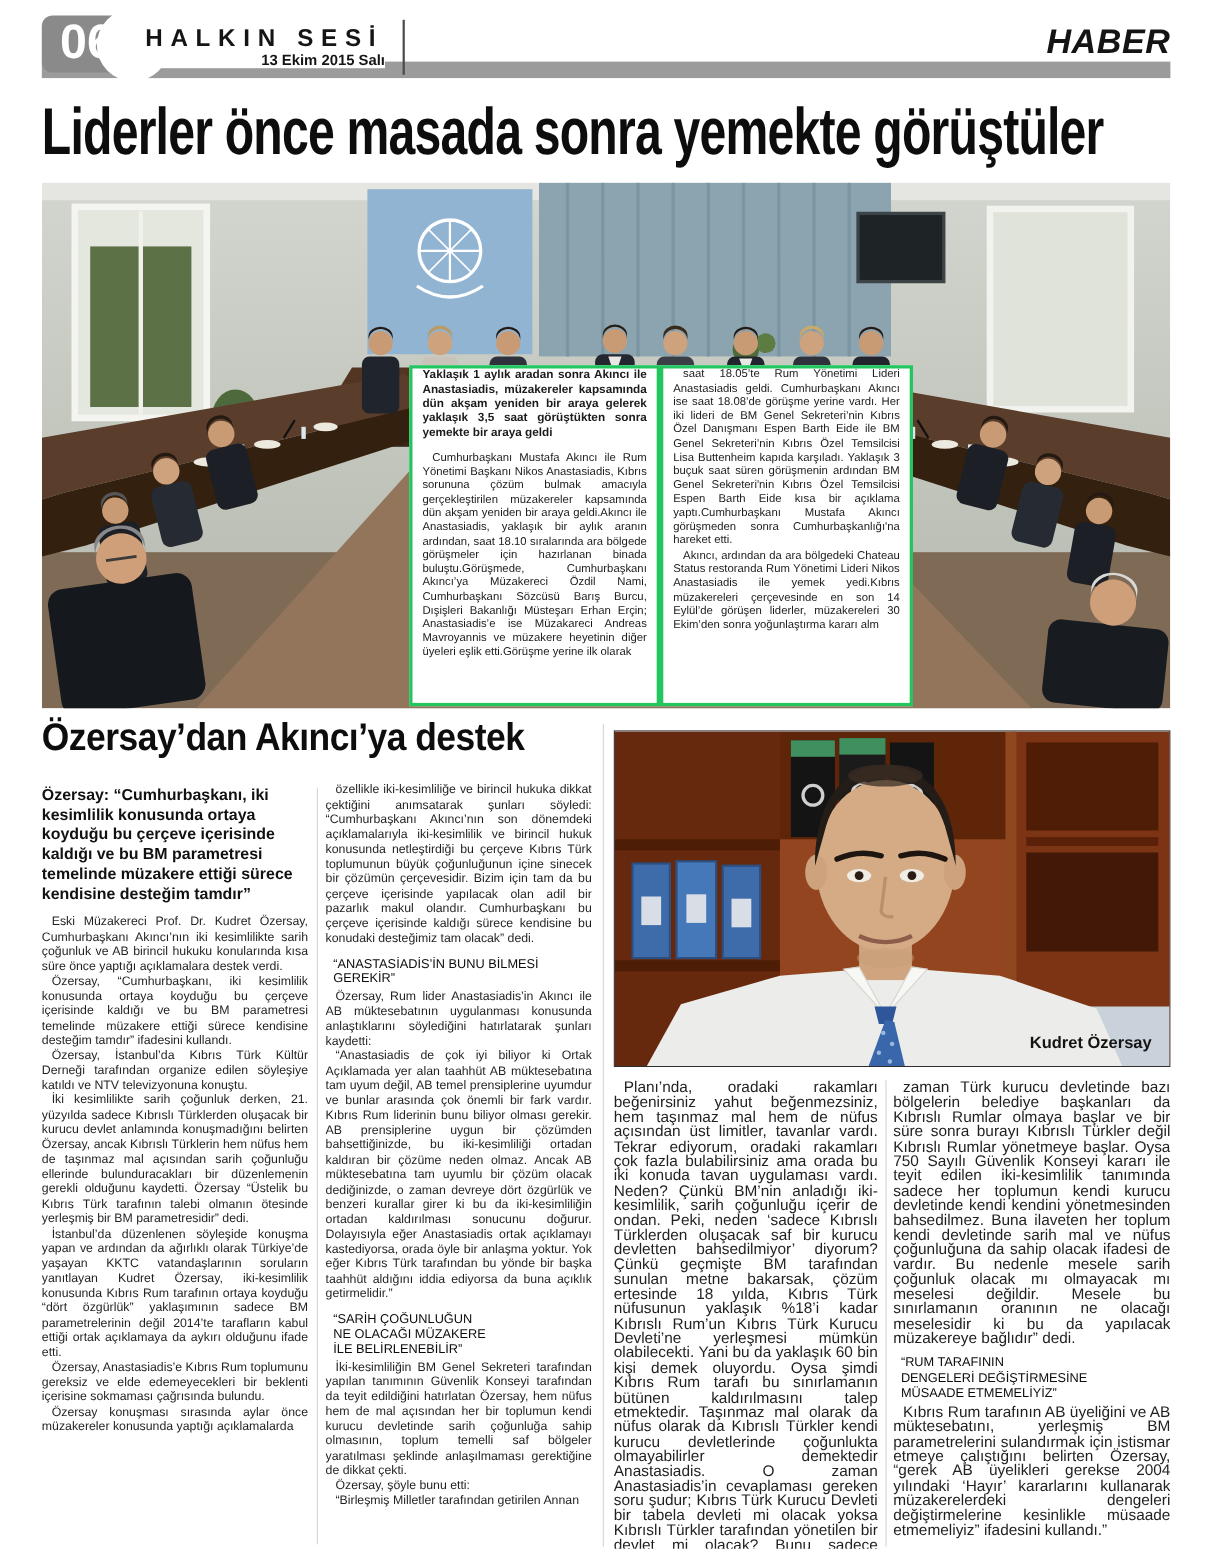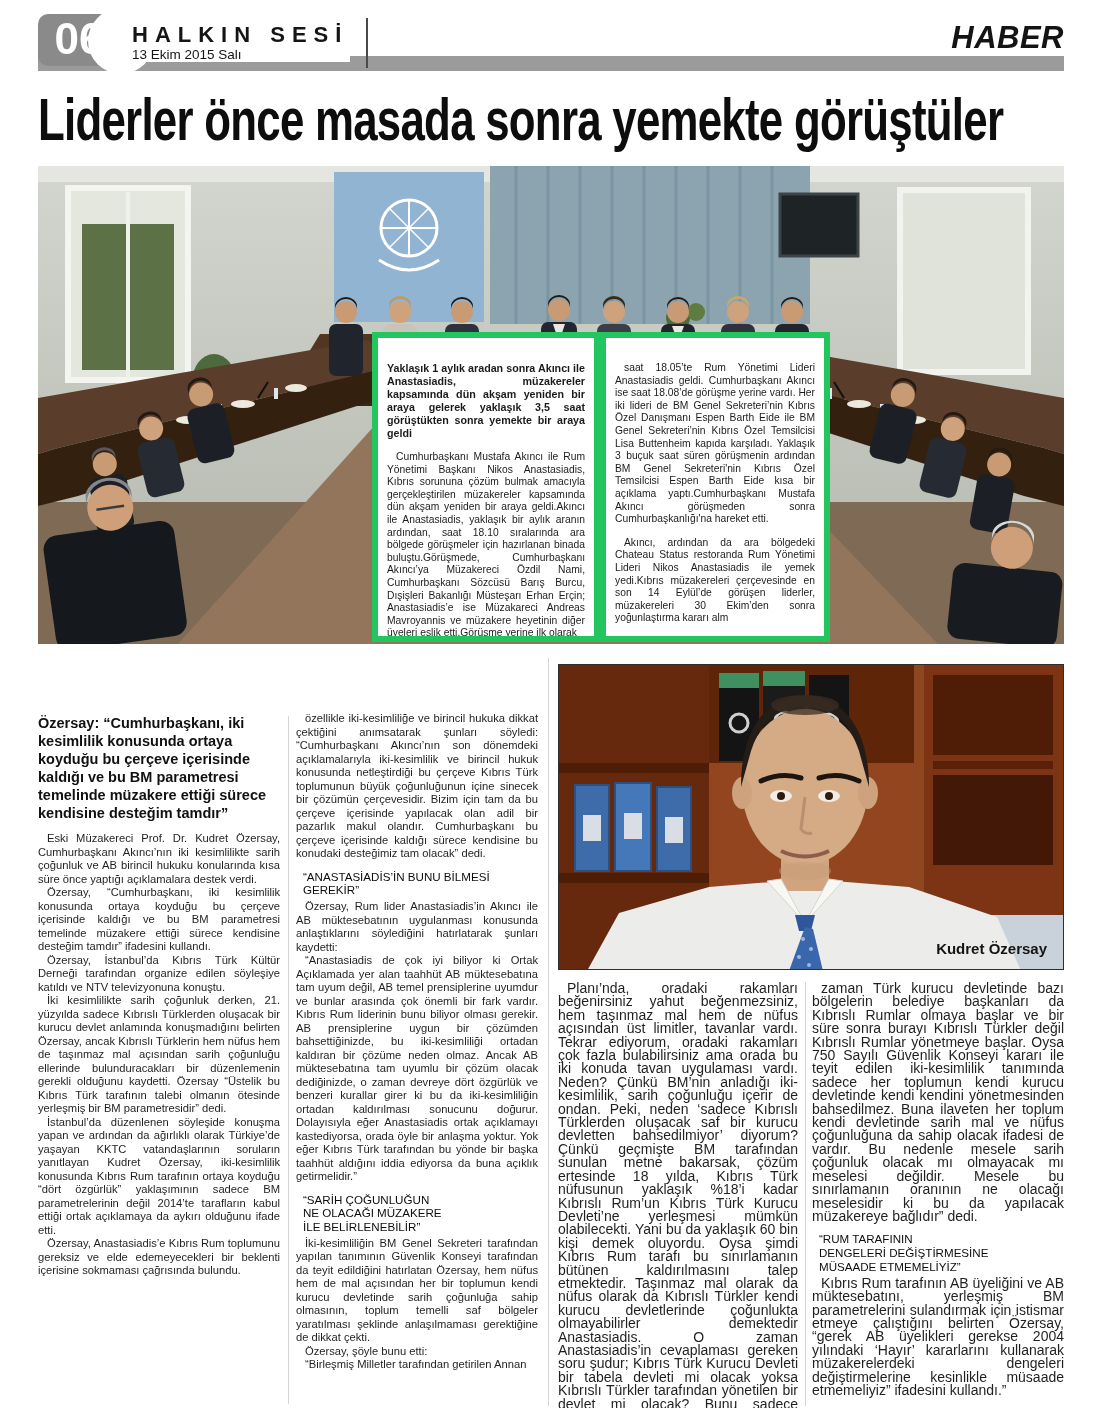--- a/index.html
+++ b/index.html
@@ -10,40 +10,40 @@
 
   
   .hbar{position:absolute;left:38px;top:56px;width:1026px;height:15px;background:#9b9b9b;}
   .pagenum{position:absolute;left:38px;top:14px;width:82px;height:52px;background:#8a8a8a;
            border-radius:10px;color:#fff;font-weight:bold;font-size:44px;line-height:50px;
            text-align:center;z-index:3;}
   .pagenum::after{content:"";position:absolute;right:-34px;top:-6px;width:66px;height:66px;
            background:#fff;border-radius:50%;}
   .masthead{position:absolute;left:132px;top:22px;font-size:22px;font-weight:bold;
            letter-spacing:7px;color:#151515;z-index:4;white-space:nowrap;}
-  .dateline{position:absolute;left:132px;top:47px;width:218px;text-align:left;font-size:13.5px;
-           font-weight:normal;color:#151515;z-index:4;background:#fff;}
+  .dateline{position:absolute;left:132px;top:47px;width:218px;text-align:right;font-size:13.5px;
+           font-weight:bold;color:#151515;z-index:4;background:#fff;}
   .vline{position:absolute;left:366px;top:18px;width:2px;height:50px;background:#4a4a4a;z-index:4;}
   .section{position:absolute;right:38px;top:20px;font-size:31px;font-weight:bold;font-style:italic;
            color:#141414;letter-spacing:.5px;}
 
   
   .headline1{position:absolute;left:38px;top:88px;margin:0;width:1026px;height:72px;overflow:visible;}
   .cond1{display:inline-block;white-space:nowrap;font-size:60px;line-height:1.05;font-weight:bold;
          letter-spacing:-1px;color:#0d0d0d;transform:scaleX(0.73);transform-origin:0 0;}
   .photo1{position:absolute;left:38px;top:166px;width:1026px;height:478px;overflow:hidden;}
   .photo1 svg{position:absolute;inset:0;}
-  .obox{position:absolute;top:166px;height:310px;background:#fff;border:6px solid #22c55e;
-        padding:24px 9px;font-size:10.3px;line-height:12.6px;text-align:justify;color:#1b1b1b;
+  .obox{position:absolute;top:166px;height:310px;background:#fff;border:3px solid #22c55e;
+        padding:0 9px;font-size:10.3px;line-height:12.6px;text-align:justify;color:#1b1b1b;
         overflow:hidden;}
   .obox1{left:334px;width:228px;}
   .obox2{left:562px;width:230px;}
   .boxlead{margin:0 0 11px 0;font-weight:bold;font-size:10.7px;line-height:13px;}
   .boxp{margin:0;text-indent:9px;}
-  .boxp + .boxp{margin-top:11px;}
+  .boxp + .boxp{margin-top:1px;}
 
   
   .headline2{position:absolute;left:38px;top:652px;margin:0;height:48px;overflow:visible;}
   .cond2{display:inline-block;white-space:nowrap;font-size:35px;line-height:1.1;font-weight:bold;
          letter-spacing:-0.5px;color:#0d0d0d;transform:scaleX(0.92);transform-origin:0 0;}
   .vrule{position:absolute;width:1px;background:#d4d4d2;}
   .r1{left:288px;top:716px;height:688px;}
   .r2{left:548px;top:658px;height:748px;}
   .r3{left:805px;top:982px;height:424px;}
 
@@ -291,33 +291,35 @@
     <div class="obox obox1">
       <p class="boxlead">Yaklaşık 1 aylık aradan sonra Akıncı ile Anastasiadis, müzakereler kapsamında dün akşam yeniden bir araya gelerek yaklaşık 3,5 saat görüştükten sonra yemekte bir araya geldi</p>
       <p class="boxp">Cumhurbaşkanı Mustafa Akıncı ile Rum Yönetimi Başkanı Nikos Anastasiadis, Kıbrıs sorununa çözüm bulmak amacıyla gerçekleştirilen müzakereler kapsamında dün akşam yeniden bir araya geldi.Akıncı ile Anastasiadis, yaklaşık bir aylık aranın ardından, saat 18.10 sıralarında ara bölgede görüşmeler için hazırlanan binada buluştu.Görüşmede, Cumhurbaşkanı Akıncı’ya Müzakereci Özdil Nami, Cumhurbaşkanı Sözcüsü Barış Burcu, Dışişleri Bakanlığı Müsteşarı Erhan Erçin; Anastasiadis’e ise Müzakareci Andreas Mavroyannis ve müzakere heyetinin diğer üyeleri eşlik etti.Görüşme yerine ilk olarak</p>
     </div>
     <div class="obox obox2">
       <p class="boxp">saat 18.05’te Rum Yönetimi Lideri Anastasiadis geldi. Cumhurbaşkanı Akıncı ise saat 18.08’de görüşme yerine vardı. Her iki lideri de BM Genel Sekreteri’nin Kıbrıs Özel Danışmanı Espen Barth Eide ile BM Genel Sekreteri’nin Kıbrıs Özel Temsilcisi Lisa Buttenheim kapıda karşıladı. Yaklaşık 3 buçuk saat süren görüşmenin ardından BM Genel Sekreteri'nin Kıbrıs Özel Temsilcisi Espen Barth Eide kısa bir açıklama yaptı.Cumhurbaşkanı Mustafa Akıncı görüşmeden sonra Cumhurbaşkanlığı'na hareket etti.</p>
       <p class="boxp">Akıncı, ardından da ara bölgedeki Chateau Status restoranda Rum Yönetimi Lideri Nikos Anastasiadis ile yemek yedi.Kıbrıs müzakereleri çerçevesinde en son 14 Eylül’de görüşen liderler, müzakereleri 30 Ekim’den sonra yoğunlaştırma kararı alm</p>
     </div>
   </div>
 
+  <h2 class="headline2"><span class="cond2">Özersay’dan Akıncı’ya destek</span></h2>
 
   <div class="vrule r1"></div>
   <div class="vrule r2"></div>
   <div class="vrule r3"></div>
 
   <div class="col col1">
     <p class="lead2">Özersay: “Cumhurbaşkanı, iki kesimlilik konusunda ortaya koyduğu bu çerçeve içerisinde kaldığı ve bu BM parametresi temelinde müzakere ettiği sürece kendisine desteğim tamdır”</p>
     <p class="bp">Eski Müzakereci Prof. Dr. Kudret Özersay, Cumhurbaşkanı Akıncı’nın iki kesimlilikte sarih çoğunluk ve AB birincil hukuku konularında kısa süre önce yaptığı açıklamalara destek verdi.</p>
     <p class="bp">Özersay, “Cumhurbaşkanı, iki kesimlilik konusunda ortaya koyduğu bu çerçeve içerisinde kaldığı ve bu BM parametresi temelinde müzakere ettiği sürece kendisine desteğim tamdır” ifadesini kullandı.</p>
     <p class="bp">Özersay, İstanbul’da Kıbrıs Türk Kültür Derneği tarafından organize edilen söyleşiye katıldı ve NTV televizyonuna konuştu.</p>
     <p class="bp">İki kesimlilikte sarih çoğunluk derken, 21. yüzyılda sadece Kıbrıslı Türklerden oluşacak bir kurucu devlet anlamında konuşmadığını belirten Özersay, ancak Kıbrıslı Türklerin hem nüfus hem de taşınmaz mal açısından sarih çoğunluğu ellerinde bulunduracakları bir düzenlemenin gerekli olduğunu kaydetti. Özersay “Üstelik bu Kıbrıs Türk tarafının talebi olmanın ötesinde yerleşmiş bir BM parametresidir” dedi.</p>
     <p class="bp">İstanbul’da düzenlenen söyleşide konuşma yapan ve ardından da ağırlıklı olarak Türkiye’de yaşayan KKTC vatandaşlarının soruların yanıtlayan Kudret Özersay, iki-kesimlilik konusunda Kıbrıs Rum tarafının ortaya koyduğu “dört özgürlük” yaklaşımının sadece BM parametrelerinin değil 2014’te tarafların kabul ettiği ortak açıklamaya da aykırı olduğunu ifade etti.</p>
     <p class="bp">Özersay, Anastasiadis’e Kıbrıs Rum toplumunu gereksiz ve elde edemeyecekleri bir beklenti içerisine sokmaması çağrısında bulundu.</p>
+    <p class="bp">Özersay konuşması sırasında aylar önce müzakereler konusunda yaptığı açıklamalarda</p>
   </div>
 
   <div class="col col2">
     <p class="bp">özellikle iki-kesimliliğe ve birincil hukuka dikkat çektiğini anımsatarak şunları söyledi: “Cumhurbaşkanı Akıncı’nın son dönemdeki açıklamalarıyla iki-kesimlilik ve birincil hukuk konusunda netleştirdiği bu çerçeve Kıbrıs Türk toplumunun büyük çoğunluğunun içine sinecek bir çözümün çerçevesidir. Bizim için tam da bu çerçeve içerisinde yapılacak olan adil bir pazarlık makul olandır. Cumhurbaşkanı bu çerçeve içerisinde kaldığı sürece kendisine bu konudaki desteğimiz tam olacak” dedi.</p>
     <p class="sh">“ANASTASİADİS’İN BUNU BİLMESİ GEREKİR”</p>
     <p class="bp">Özersay, Rum lider Anastasiadis’in Akıncı ile AB müktesebatının uygulanması konusunda anlaştıklarını söylediğini hatırlatarak şunları kaydetti:</p>
     <p class="bp">“Anastasiadis de çok iyi biliyor ki Ortak Açıklamada yer alan taahhüt AB müktesebatına tam uyum değil, AB temel prensiplerine uyumdur ve bunlar arasında çok önemli bir fark vardır. Kıbrıs Rum liderinin bunu biliyor olması gerekir. AB prensiplerine uygun bir çözümden bahsettiğinizde, bu iki-kesimliliği ortadan kaldıran bir çözüme neden olmaz. Ancak AB müktesebatına tam uyumlu bir çözüm olacak dediğinizde, o zaman devreye dört özgürlük ve benzeri kurallar girer ki bu da iki-kesimliliğin ortadan kaldırılması sonucunu doğurur. Dolayısıyla eğer Anastasiadis ortak açıklamayı kastediyorsa, orada öyle bir anlaşma yoktur. Yok eğer Kıbrıs Türk tarafından bu yönde bir başka taahhüt aldığını iddia ediyorsa da buna açıklık getirmelidir.”</p>
     <p class="sh">“SARİH ÇOĞUNLUĞUN
 NE OLACAĞI MÜZAKERE
 İLE BELİRLENEBİLİR”</p>

